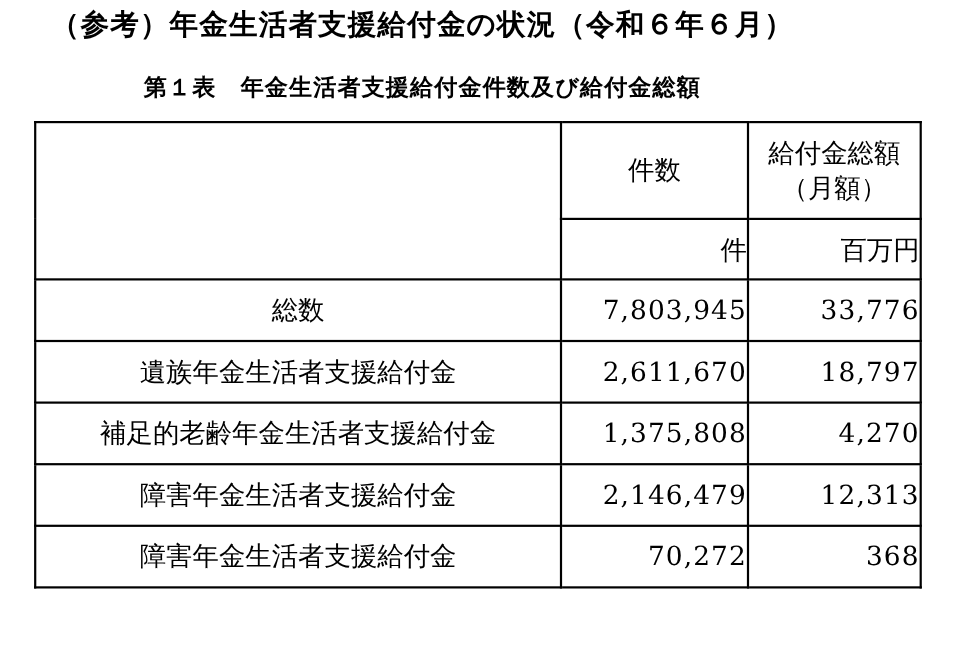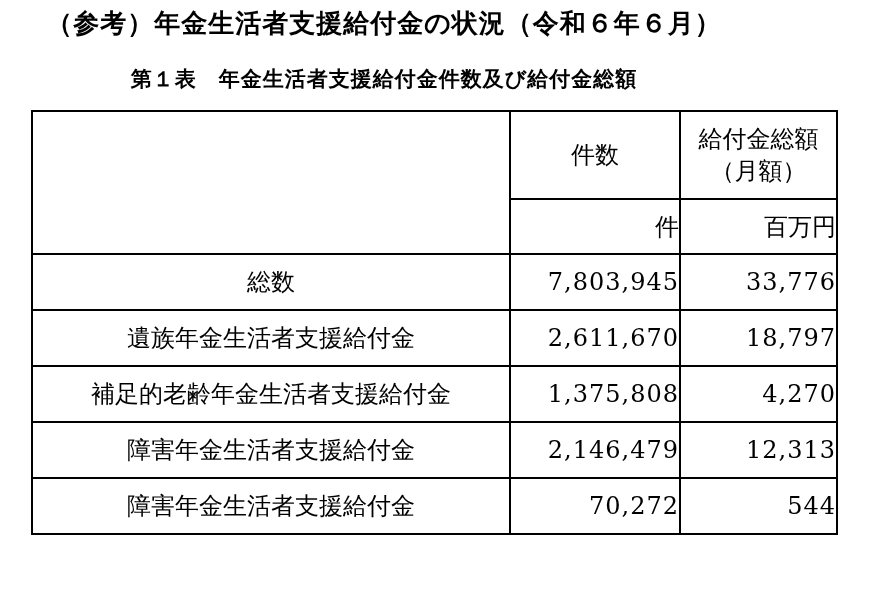--- a/index.html
+++ b/index.html
@@ -98,19 +98,19 @@
     <td class="num total">4,270</td>
   </tr>
         <tr>
     <td class="label">障害年金生活者支援給付金</td>
     <td class="num count">2,146,479</td>
     <td class="num total">12,313</td>
   </tr>
         <tr>
     <td class="label">障害年金生活者支援給付金</td>
     <td class="num count">70,272</td>
-    <td class="num total">544</td>
+    <td class="num total">368</td>
   </tr>
       </tbody>
   </table>
 
 
 </div>
 
 </body></html>

